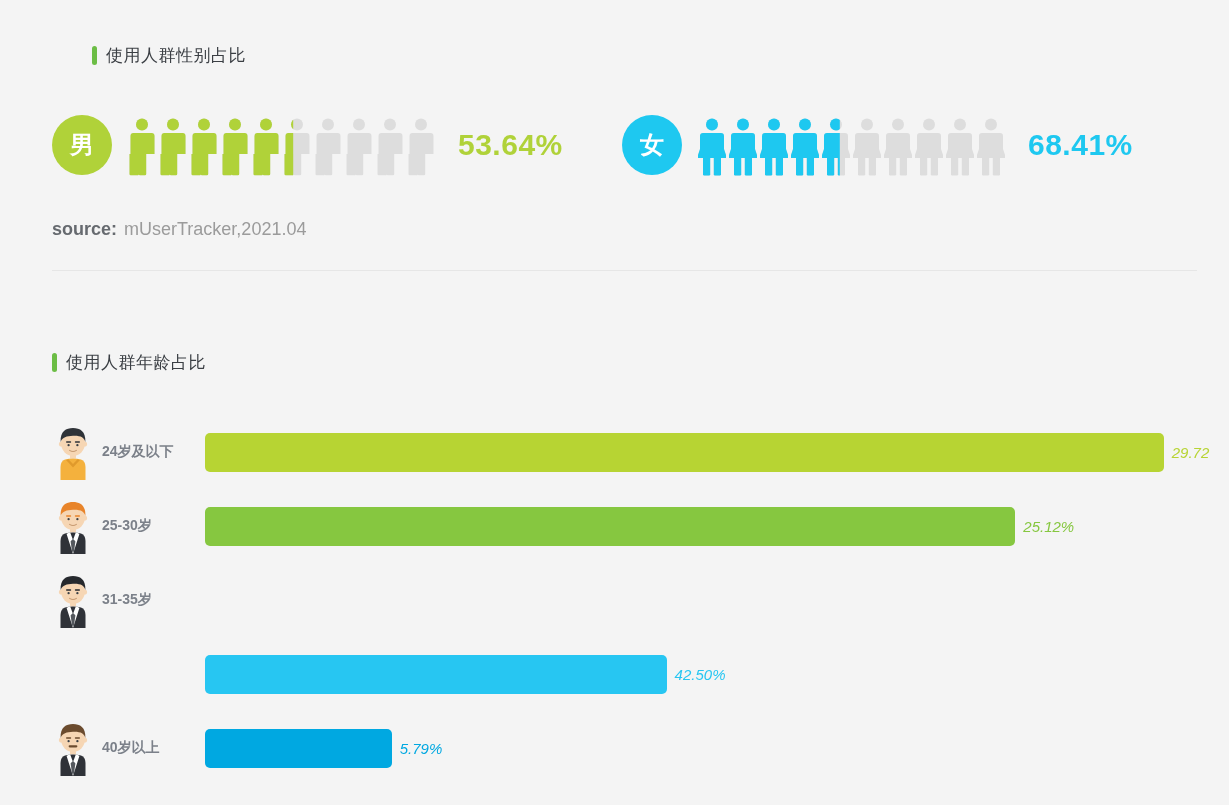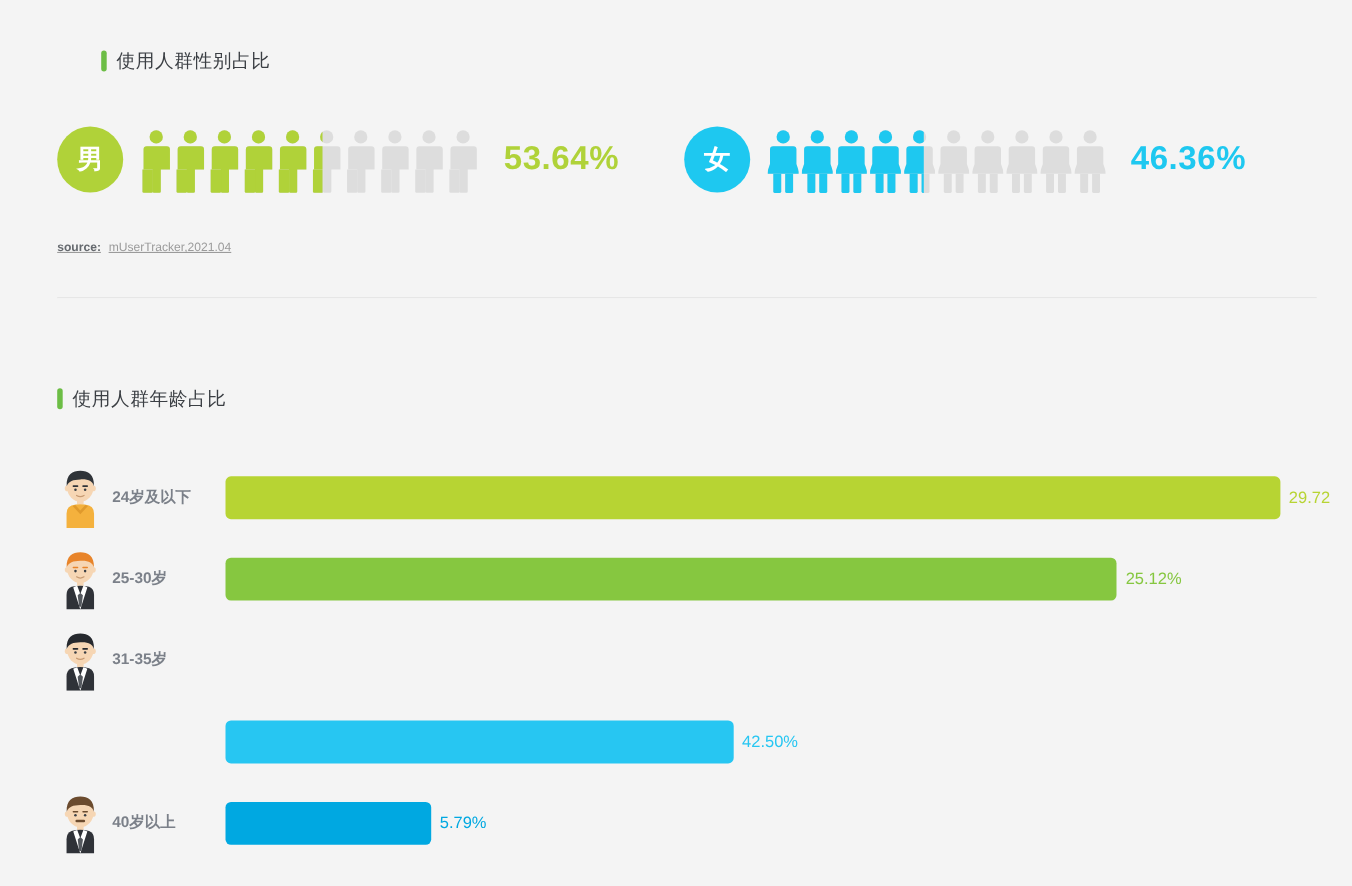--- a/index.html
+++ b/index.html
@@ -84,23 +84,22 @@
     letter-spacing: .5px;
   }
   .pct-male   { color: #b0d239; }
   .pct-female { color: #1ec8f0; }
 
   
   #source-line {
     position: absolute;
     left: 52px;
     top: 219px;
-    font-size: 11px;
+    font-size: 18px;
     color: #9b9b9b;
-    text-decoration: underline;
   }
   #source-line .lbl {
     font-weight: bold;
     color: #666a6f;
     margin-right: 7px;
   }
 
   
   #divider {
     position: absolute;
@@ -141,20 +140,21 @@
     white-space: nowrap;
   }
   .bar-area {
     position: absolute;
     left: 153px;
     top: 0;
     right: 0;
     height: 74px;
     display: flex;
     align-items: center;
+    font-style: italic;
   }
   .bar {
     height: 39px;
     border-radius: 5px;
     flex: none;
   }
   .bar-val {
     margin-left: 8px;
     font-size: 15px;
     white-space: nowrap;
@@ -661,21 +661,21 @@
             <g clip-path="url(#ffemale-b-9)" fill="#dddddd">
               <circle cx="14" cy="6.5" r="6"></circle>
               <path d="M5 15 h18 a3 3 0 0 1 3 3 v13 l3 9 h-30 l3 -9 v-13 a3 3 0 0 1 3 -3 z"></path>
               <path d="M5 40 h7.2 v16.2 a1.2 1.2 0 0 1 -1.2 1.2 h-4.8 a1.2 1.2 0 0 1 -1.2 -1.2 z"></path>
               <path d="M15.8 40 h7.2 v16.2 a1.2 1.2 0 0 1 -1.2 1.2 h-4.8 a1.2 1.2 0 0 1 -1.2 -1.2 z"></path>
             </g>
           </svg>
         </span>
       </span>
     </div>
-  <div class="pct pct-female">46.36%</div>
+  <div class="pct pct-female">68.41%</div>
 </div>
 
 <div id="source-line">
   <span class="lbl">source:</span><span class="val">mUserTracker,2021.04</span>
 </div>
 
 <div id="divider"></div>
 
 <div class="section-title" id="age-title">
   <span class="bar"></span>

